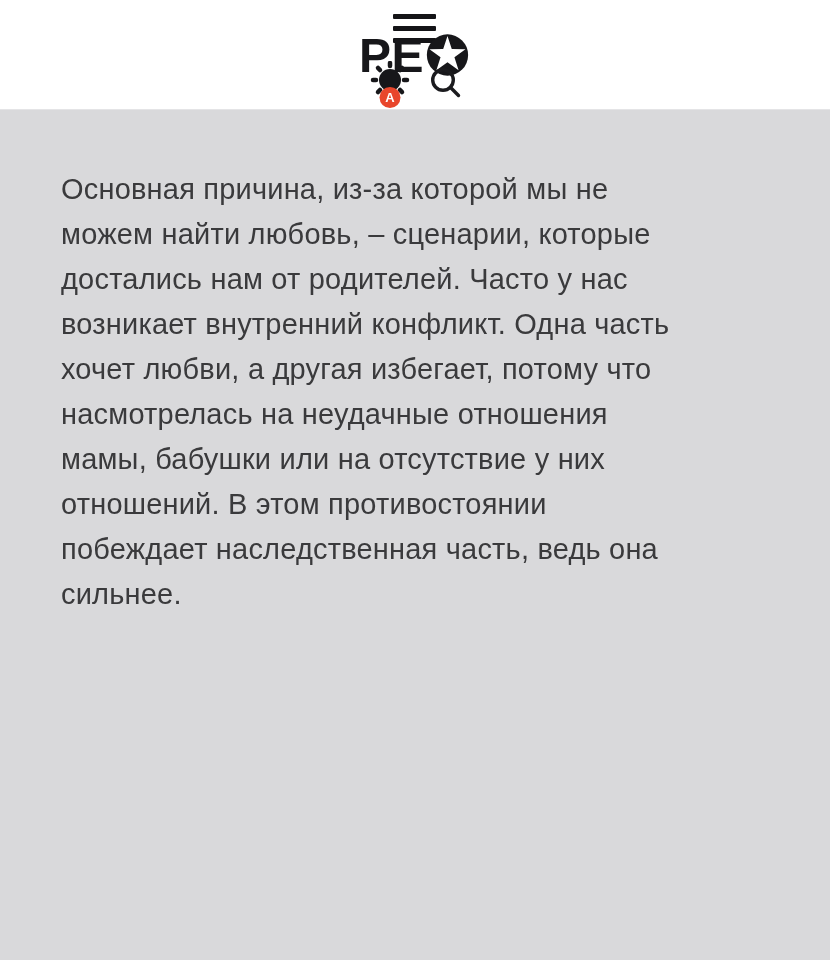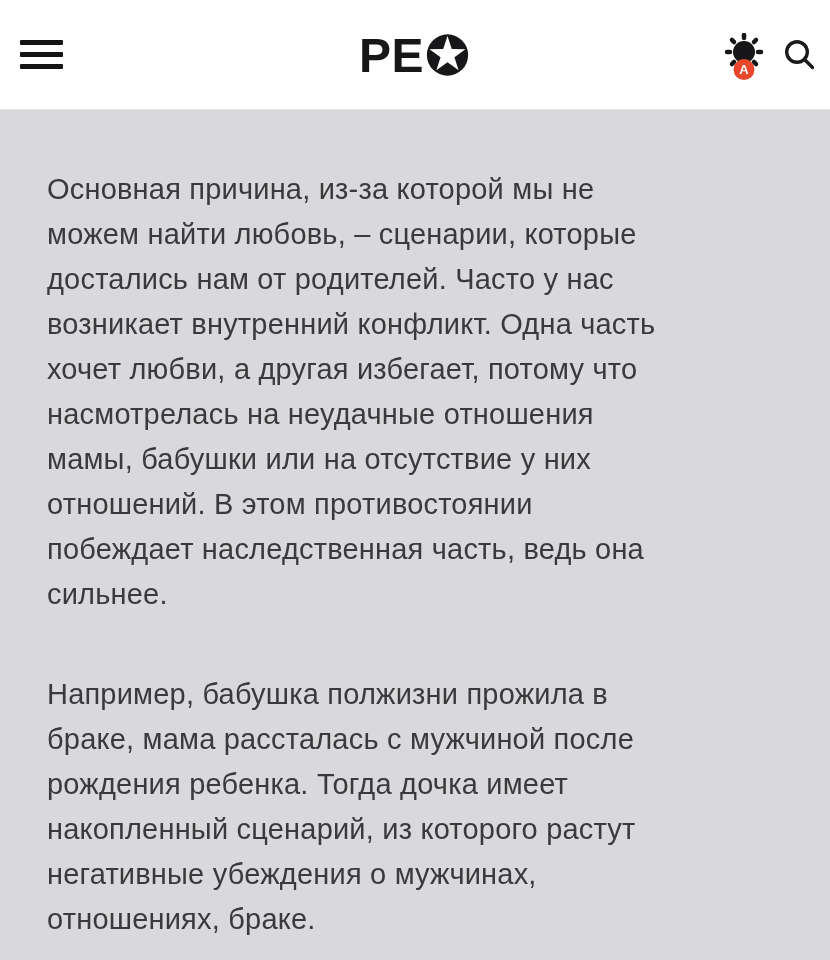--- a/index.html
+++ b/index.html
@@ -14,20 +14,21 @@
   .header {
     position: relative;
     height: 110px;
     background: #ffffff;
     border-bottom: 1px solid #e4e4e6;
     display: flex;
     align-items: center;
     justify-content: space-between;
     padding: 0 12px;
     box-sizing: border-box;
+    flex-direction: column;
   }
 
   .menu-btn {
     width: 60px; height: 60px;
     background: none; border: none; padding: 8px;
     display: flex; flex-direction: column; justify-content: center; gap: 7px;
     cursor: pointer;
   }
   .menu-btn .bar {
     width: 43px; height: 5px;
@@ -69,21 +70,21 @@
     line-height: 1;
   }
   .search-btn { width: 36px; height: 36px; }
 
   
   .content {
     padding: 57px 40px 0 44px;
     box-sizing: border-box;
   }
   .content p {
-    margin: 0 0 55px 3px;
+    margin: 0 0 55px 17px;
     font-size: 29px;
     line-height: 45px;
     letter-spacing: 0.2px;
     color: #3a3a3c;
     white-space: pre-line;
   }
 </style>
 </head>
 <body>
 
@@ -137,19 +138,13 @@
   <p>Основная причина, из-за которой мы не
 можем найти любовь, – сценарии, которые
 достались нам от родителей. Часто у нас
 возникает внутренний конфликт. Одна часть
 хочет любви, а другая избегает, потому что
 насмотрелась на неудачные отношения
 мамы, бабушки или на отсутствие у них
 отношений. В этом противостоянии
 побеждает наследственная часть, ведь она
 сильнее.</p>
-  <p>Например, бабушка полжизни прожила в
-браке, мама рассталась с мужчиной после
-рождения ребенка. Тогда дочка имеет
-накопленный сценарий, из которого растут
-негативные убеждения о мужчинах,
-отношениях, браке.</p>
 </main>
 
 </body></html>

